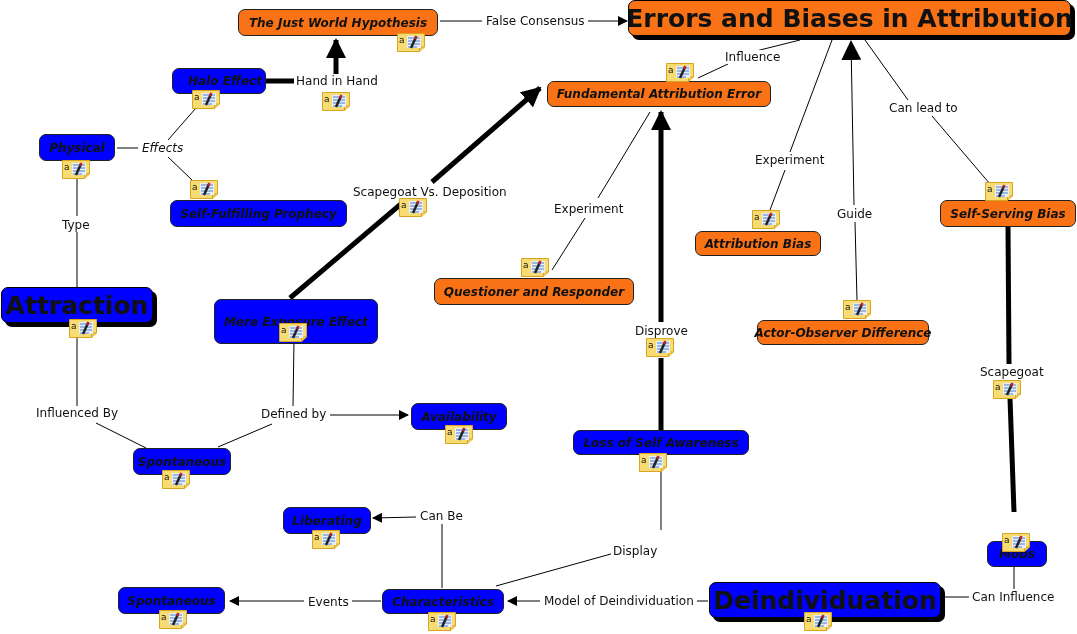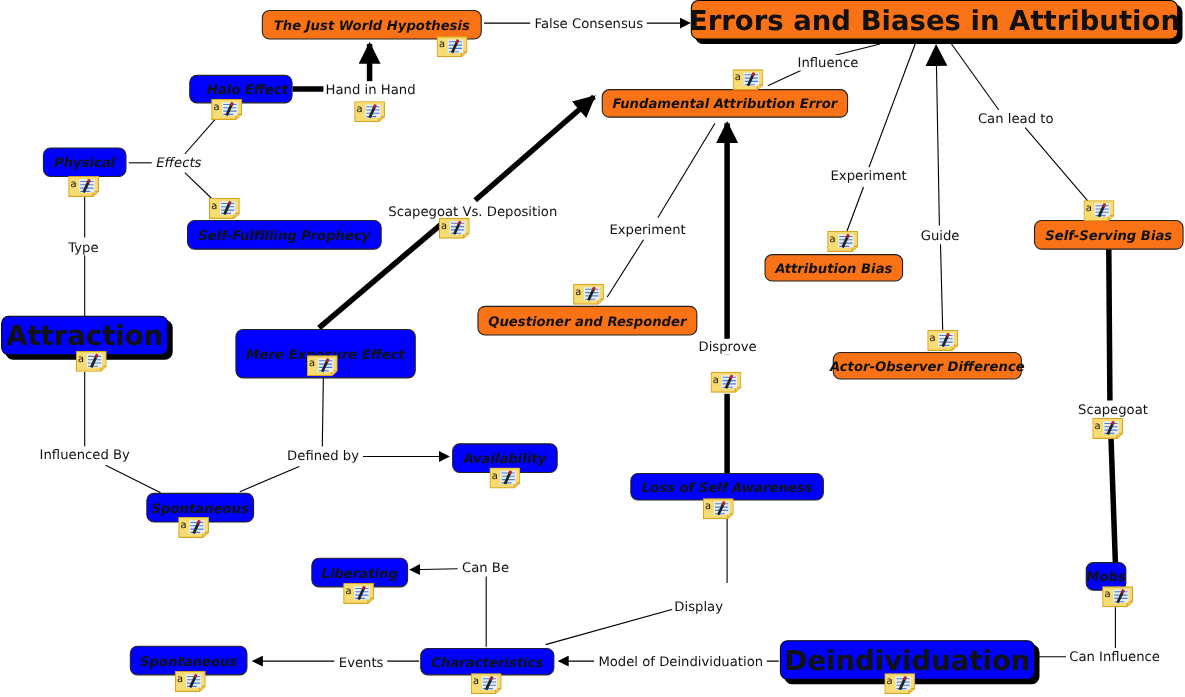--- a/index.html
+++ b/index.html
@@ -95,39 +95,39 @@
 <div class="node blue big" style="left:1px;top:287px;width:152px;height:36px;">Attraction</div>
 <div class="node blue" style="left:214px;top:299px;width:164px;height:45px;">Mere Exposure Effect</div>
 <div class="node blue" style="left:133px;top:448px;width:98px;height:27px;">Spontaneous</div>
 <div class="node blue" style="left:411px;top:403px;width:96px;height:27px;">Availability</div>
 <div class="node red" style="left:547px;top:81px;width:224px;height:26px;">Fundamental Attribution Error</div>
 <div class="node red" style="left:434px;top:278px;width:200px;height:27px;">Questioner and Responder</div>
 <div class="node red" style="left:695px;top:231px;width:126px;height:25px;">Attribution Bias</div>
 <div class="node red" style="left:757px;top:320px;width:172px;height:25px;">Actor-Observer Difference</div>
 <div class="node red" style="left:940px;top:200px;width:136px;height:27px;">Self-Serving Bias</div>
 <div class="node blue" style="left:573px;top:430px;width:176px;height:25px;">Loss of Self Awareness</div>
-<div class="node blue" style="left:987px;top:511px;width:37px;height:26px;font-style:italic;">Mobs</div>
+<div class="node blue" style="left:987px;top:541px;width:60px;height:26px;font-style:italic;">Mobs</div>
 <div class="node blue big" style="left:709px;top:582px;width:232px;height:36px;">Deindividuation</div>
 <div class="node blue" style="left:382px;top:589px;width:122px;height:25px;">Characteristics</div>
 <div class="node blue" style="left:283px;top:507px;width:88px;height:27px;">Liberating</div>
 <div class="node blue" style="left:118px;top:587px;width:107px;height:27px;">Spontaneous</div>
 
 <div class="lbl" style="left:484px;top:14px;">False Consensus</div>
 <div class="lbl" style="left:294px;top:74px;">Hand in Hand</div>
 <div class="lbl" style="left:723px;top:50px;">Influence</div>
 <div class="lbl" style="left:140px;top:141px;font-style:italic;">Effects</div>
 <div class="lbl" style="left:60px;top:218px;">Type</div>
 <div class="lbl" style="left:351px;top:185px;">Scapegoat Vs. Deposition</div>
 <div class="lbl" style="left:552px;top:202px;">Experiment</div>
 <div class="lbl" style="left:753px;top:153px;">Experiment</div>
 <div class="lbl" style="left:835px;top:207px;">Guide</div>
 <div class="lbl" style="left:887px;top:101px;">Can lead to</div>
 <div class="lbl" style="left:34px;top:406px;">Influenced By</div>
 <div class="lbl" style="left:259px;top:407px;">Defined by</div>
-<div class="lbl" style="left:633px;top:308px;">Disprove</div>
+<div class="lbl" style="left:633px;top:324px;">Disprove</div>
 <div class="lbl" style="left:978px;top:365px;">Scapegoat</div>
 <div class="lbl" style="left:418px;top:509px;">Can Be</div>
 <div class="lbl" style="left:611px;top:532px;margin-top:12px;">Display</div>
 <div class="lbl" style="left:306px;top:595px;">Events</div>
 <div class="lbl" style="left:542px;top:594px;">Model of Deindividuation</div>
 <div class="lbl" style="left:970px;top:590px;">Can Influence</div>
 
 <div id="notes">
     <svg class="note" viewBox="0 0 28 19" style="left: 397px; top: 33px;">
     <path d="M0.5,0.5 H27.5 V14 L22.5,18.5 H0.5 Z" fill="#f7dc74" stroke="#d9a520"></path>

